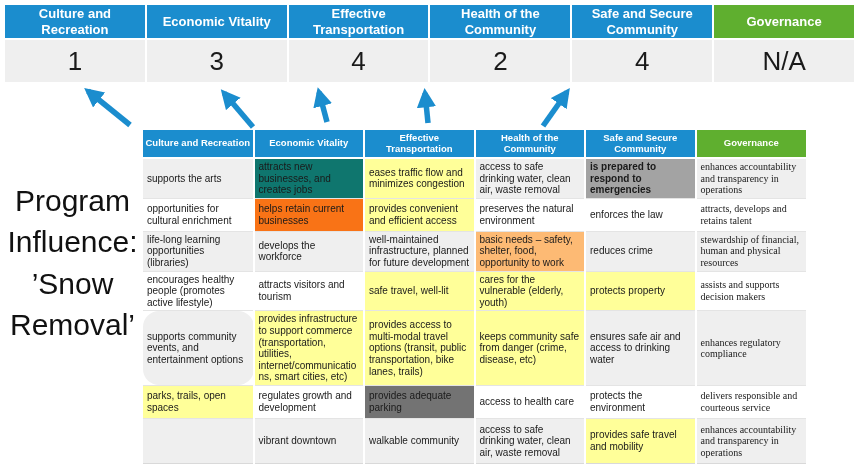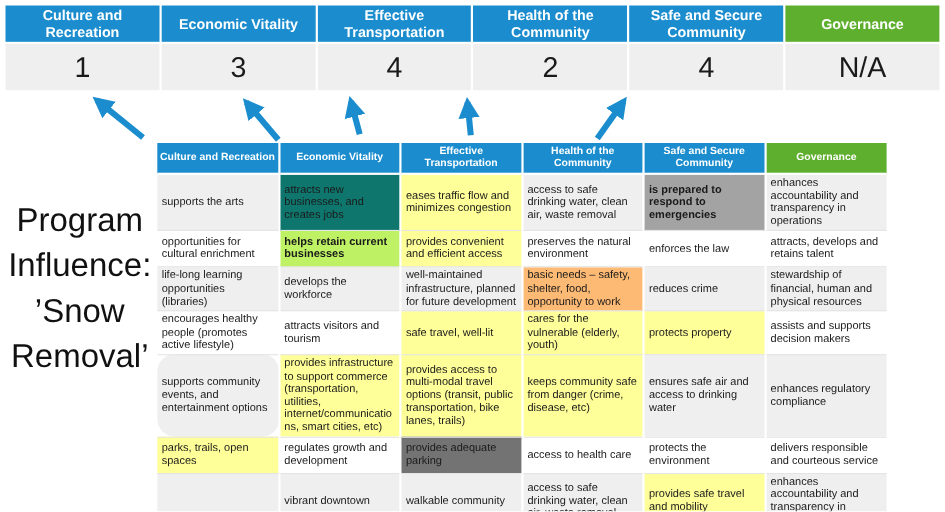--- a/index.html
+++ b/index.html
@@ -36,21 +36,21 @@
     color:#fff; font-weight:bold; font-size:9.5px; text-align:center;
     vertical-align:middle; height:25px; line-height:1.15; padding:1px 2px;
     border-right:2px solid #fff; border-bottom:2px solid #fff;
   }
   .matrix th:last-child { border-right:none; }
   .matrix td {
     font-size:10px; line-height:1.16; padding:2px 4px; vertical-align:middle;
     border-right:2px solid #fff; border-bottom:1px solid #e4e4e4; color:#1a1a1a;
     word-wrap:break-word;
   }
-  .matrix td:last-child { border-right:none; }
+  .matrix td:last-child { border-right:none;font-family:Liberation Serif, serif; }
   .matrix tbody tr:last-child td { border-bottom:1px solid #d9d9d9; }
 </style>
 </head>
 <body>
 
 <div class="stage">
 
   <div class="scoreboard">
     <div class="sb-row sb-headers">
         <div class="sb-h" style="background: rgb(27, 141, 206);">Culture and Recreation</div>
@@ -101,21 +101,21 @@
         <tr style="height: 37px;">
           <td style="background: rgb(239, 239, 239);">supports the arts</td>
           <td style="background: #0f766e;">attracts new businesses, and creates jobs</td>
           <td style="background: rgb(255, 255, 153);">eases traffic flow and minimizes congestion</td>
           <td style="background: rgb(239, 239, 239);">access to safe drinking water, clean air, waste removal</td>
           <td style="background: #a3a3a3; font-weight: bold;">is prepared to respond to emergencies</td>
           <td style="background: rgb(239, 239, 239);">enhances accountability and transparency in operations</td>
         </tr>
         <tr style="height: 33px;">
           <td style="background: rgb(255, 255, 255);">opportunities for cultural enrichment</td>
-          <td style="background: #bef264; font-weight: bold;">helps retain current businesses</td>
+          <td style="background: #f97316;">helps retain current businesses</td>
           <td style="background: rgb(255, 255, 153);">provides convenient and efficient access</td>
           <td style="background: rgb(255, 255, 255);">preserves the natural environment</td>
           <td style="background: rgb(255, 255, 255);">enforces the law</td>
           <td style="background: rgb(255, 255, 255);">attracts, develops and retains talent</td>
         </tr>
         <tr style="height: 35px;">
           <td style="background: rgb(239, 239, 239);">life-long learning opportunities (libraries)</td>
           <td style="background: rgb(239, 239, 239);">develops the workforce</td>
           <td style="background: rgb(239, 239, 239);">well-maintained infrastructure, planned for future development</td>
           <td style="background: #fdba74;">basic needs – safety, shelter, food, opportunity to work</td>

